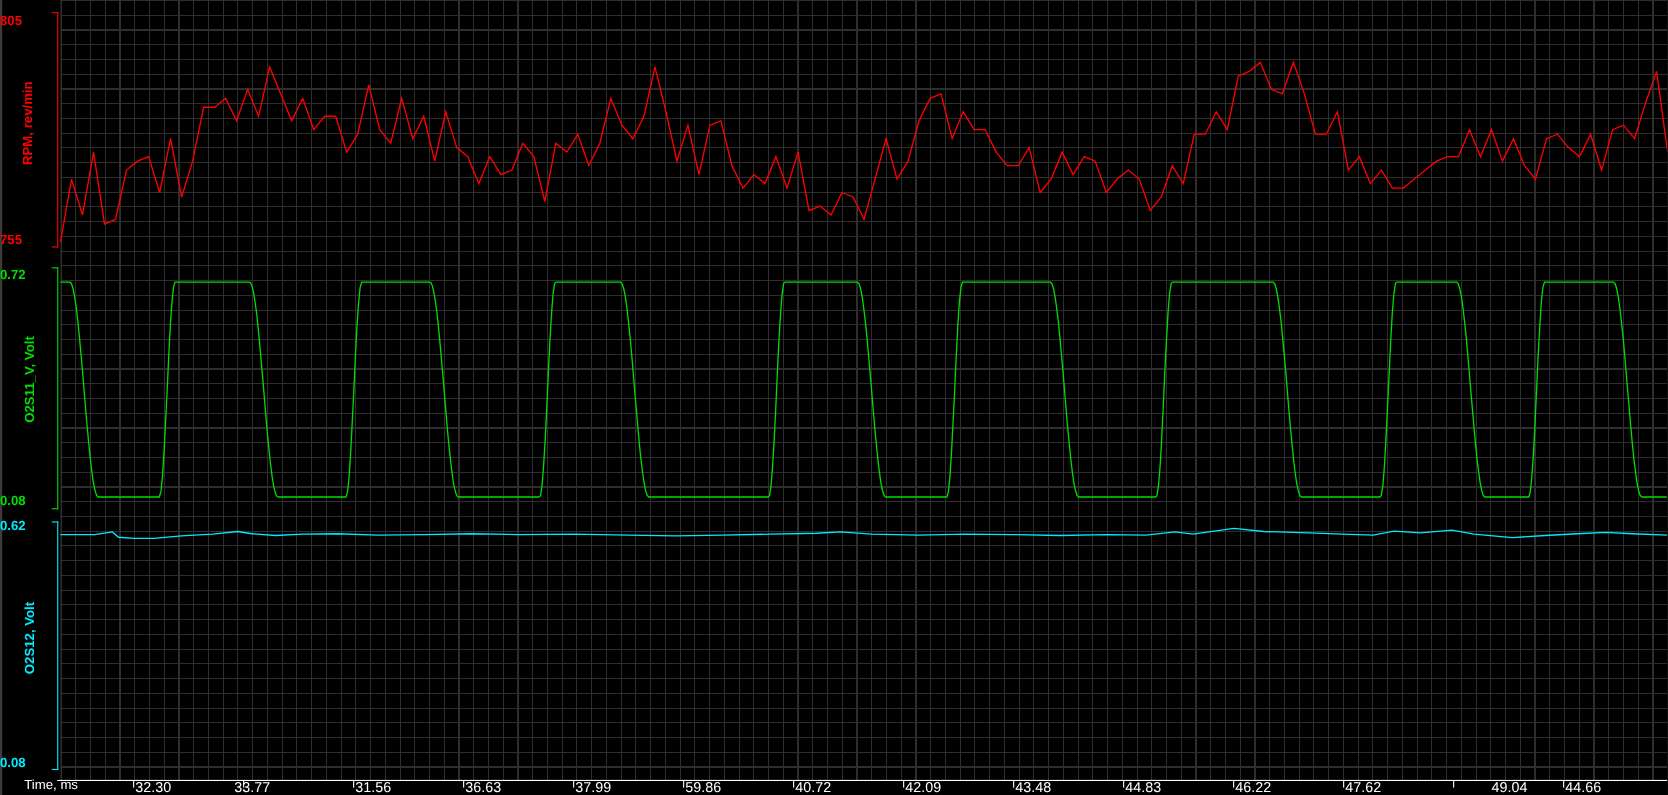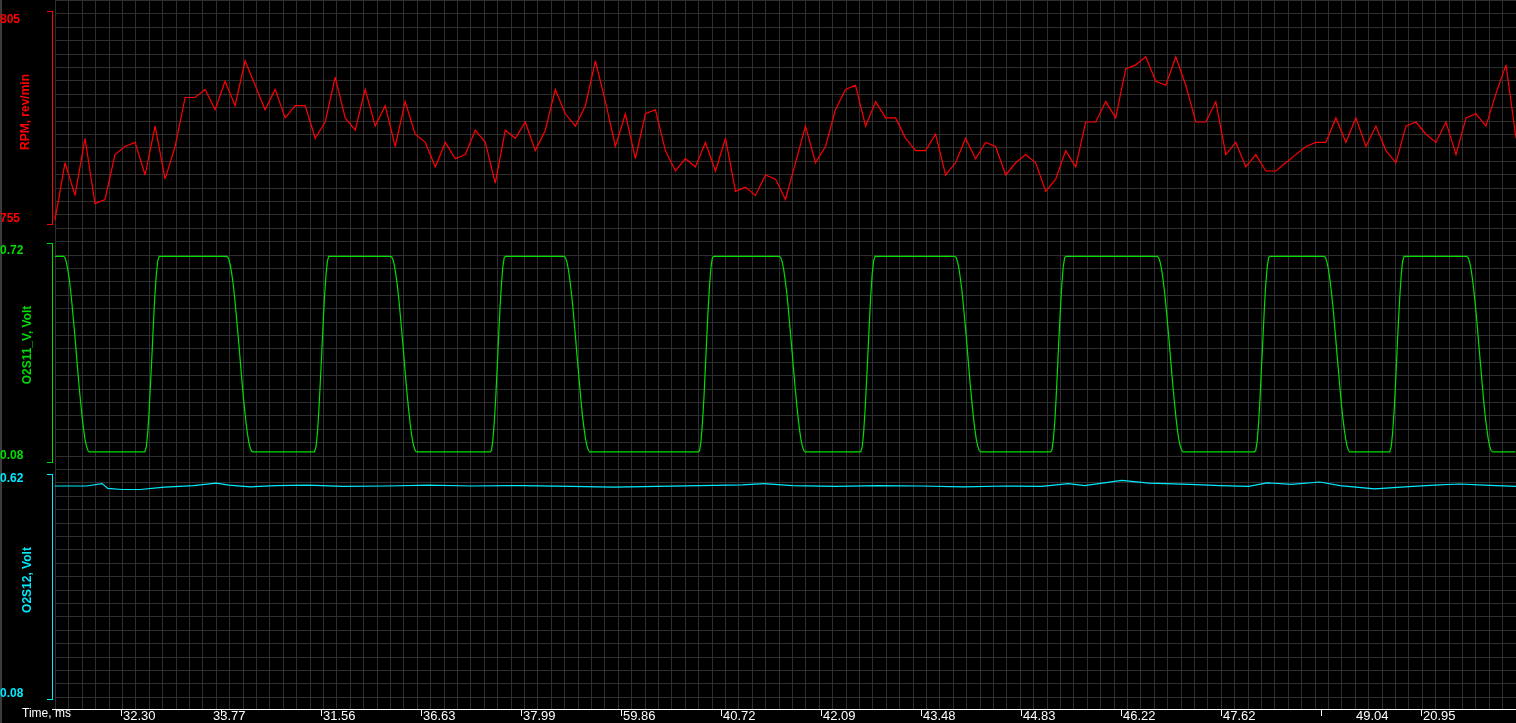--- a/index.html
+++ b/index.html
@@ -104,15 +104,15 @@
       <span class="xtick-label" style="left: 923px;">43.48</span>
       <div class="xtick-mark" style="left: 1021px;"></div>
       <span class="xtick-label" style="left: 1023px;">44.83</span>
       <div class="xtick-mark" style="left: 1121px;"></div>
       <span class="xtick-label" style="left: 1123px;">46.22</span>
       <div class="xtick-mark" style="left: 1221px;"></div>
       <span class="xtick-label" style="left: 1223px;">47.62</span>
       <div class="xtick-mark" style="left: 1321px;"></div>
       <span class="xtick-label" style="left: 1323px; margin-left: 33px;">49.04</span>
       <div class="xtick-mark" style="left: 1421px;"></div>
-      <span class="xtick-label" style="left: 1423px;">20.95</span>
+      <span class="xtick-label" style="left: 1423px;">44.66</span>
     </div>
 </div>
 
 </body></html>

